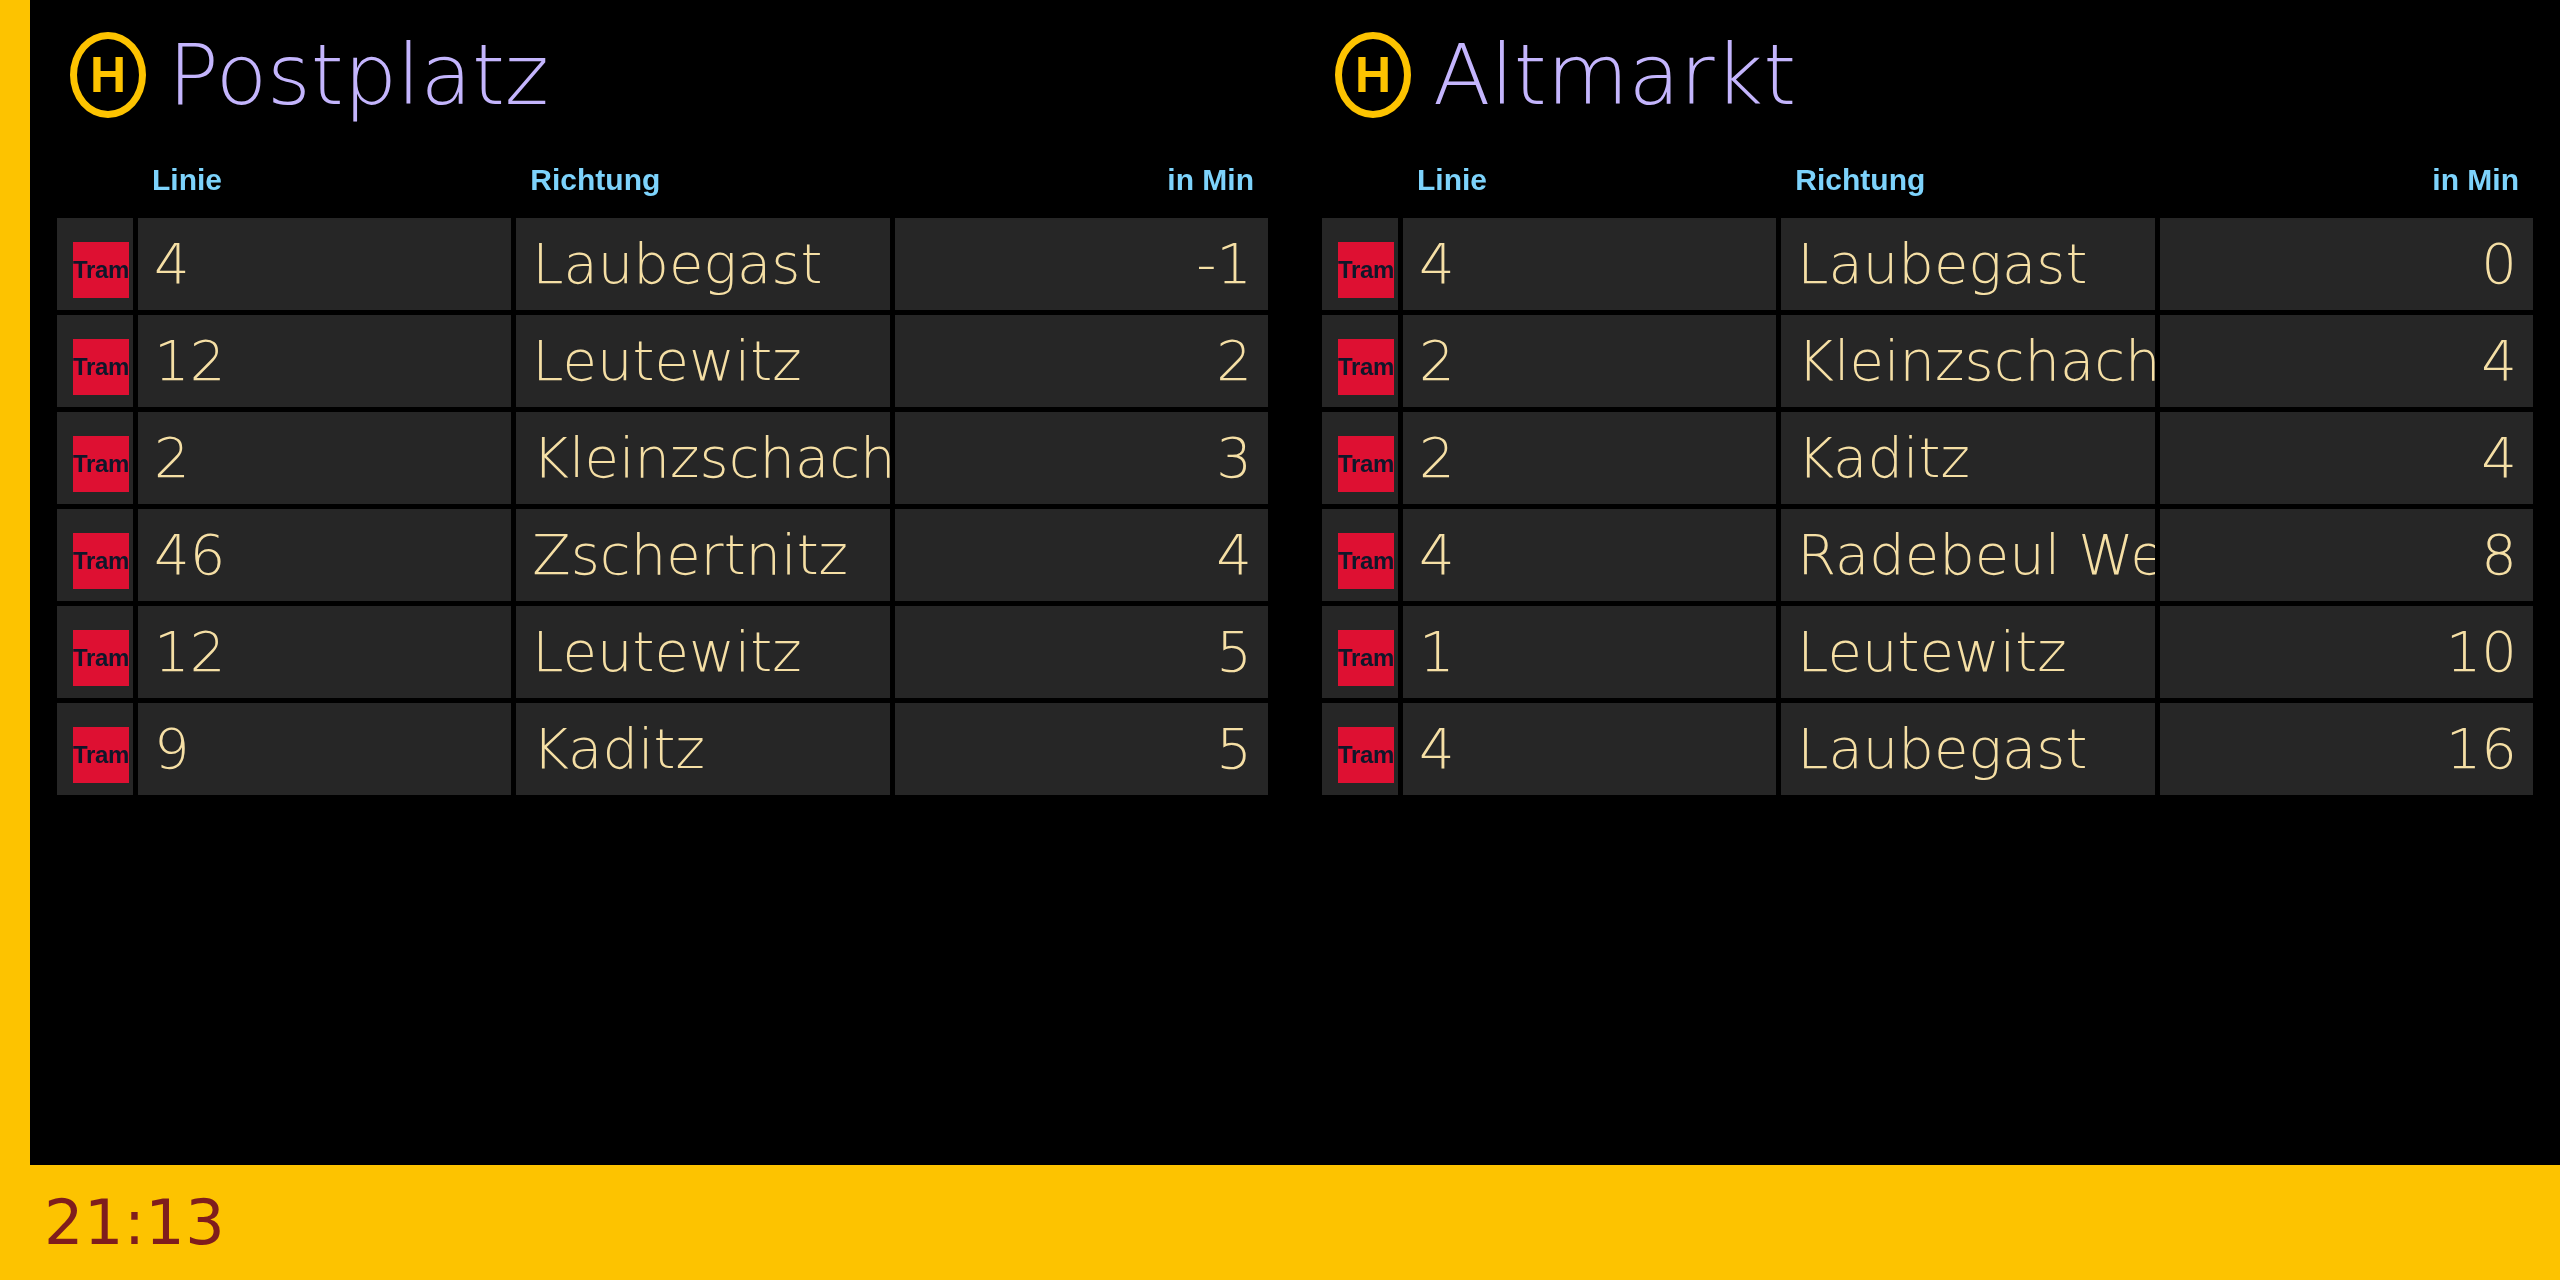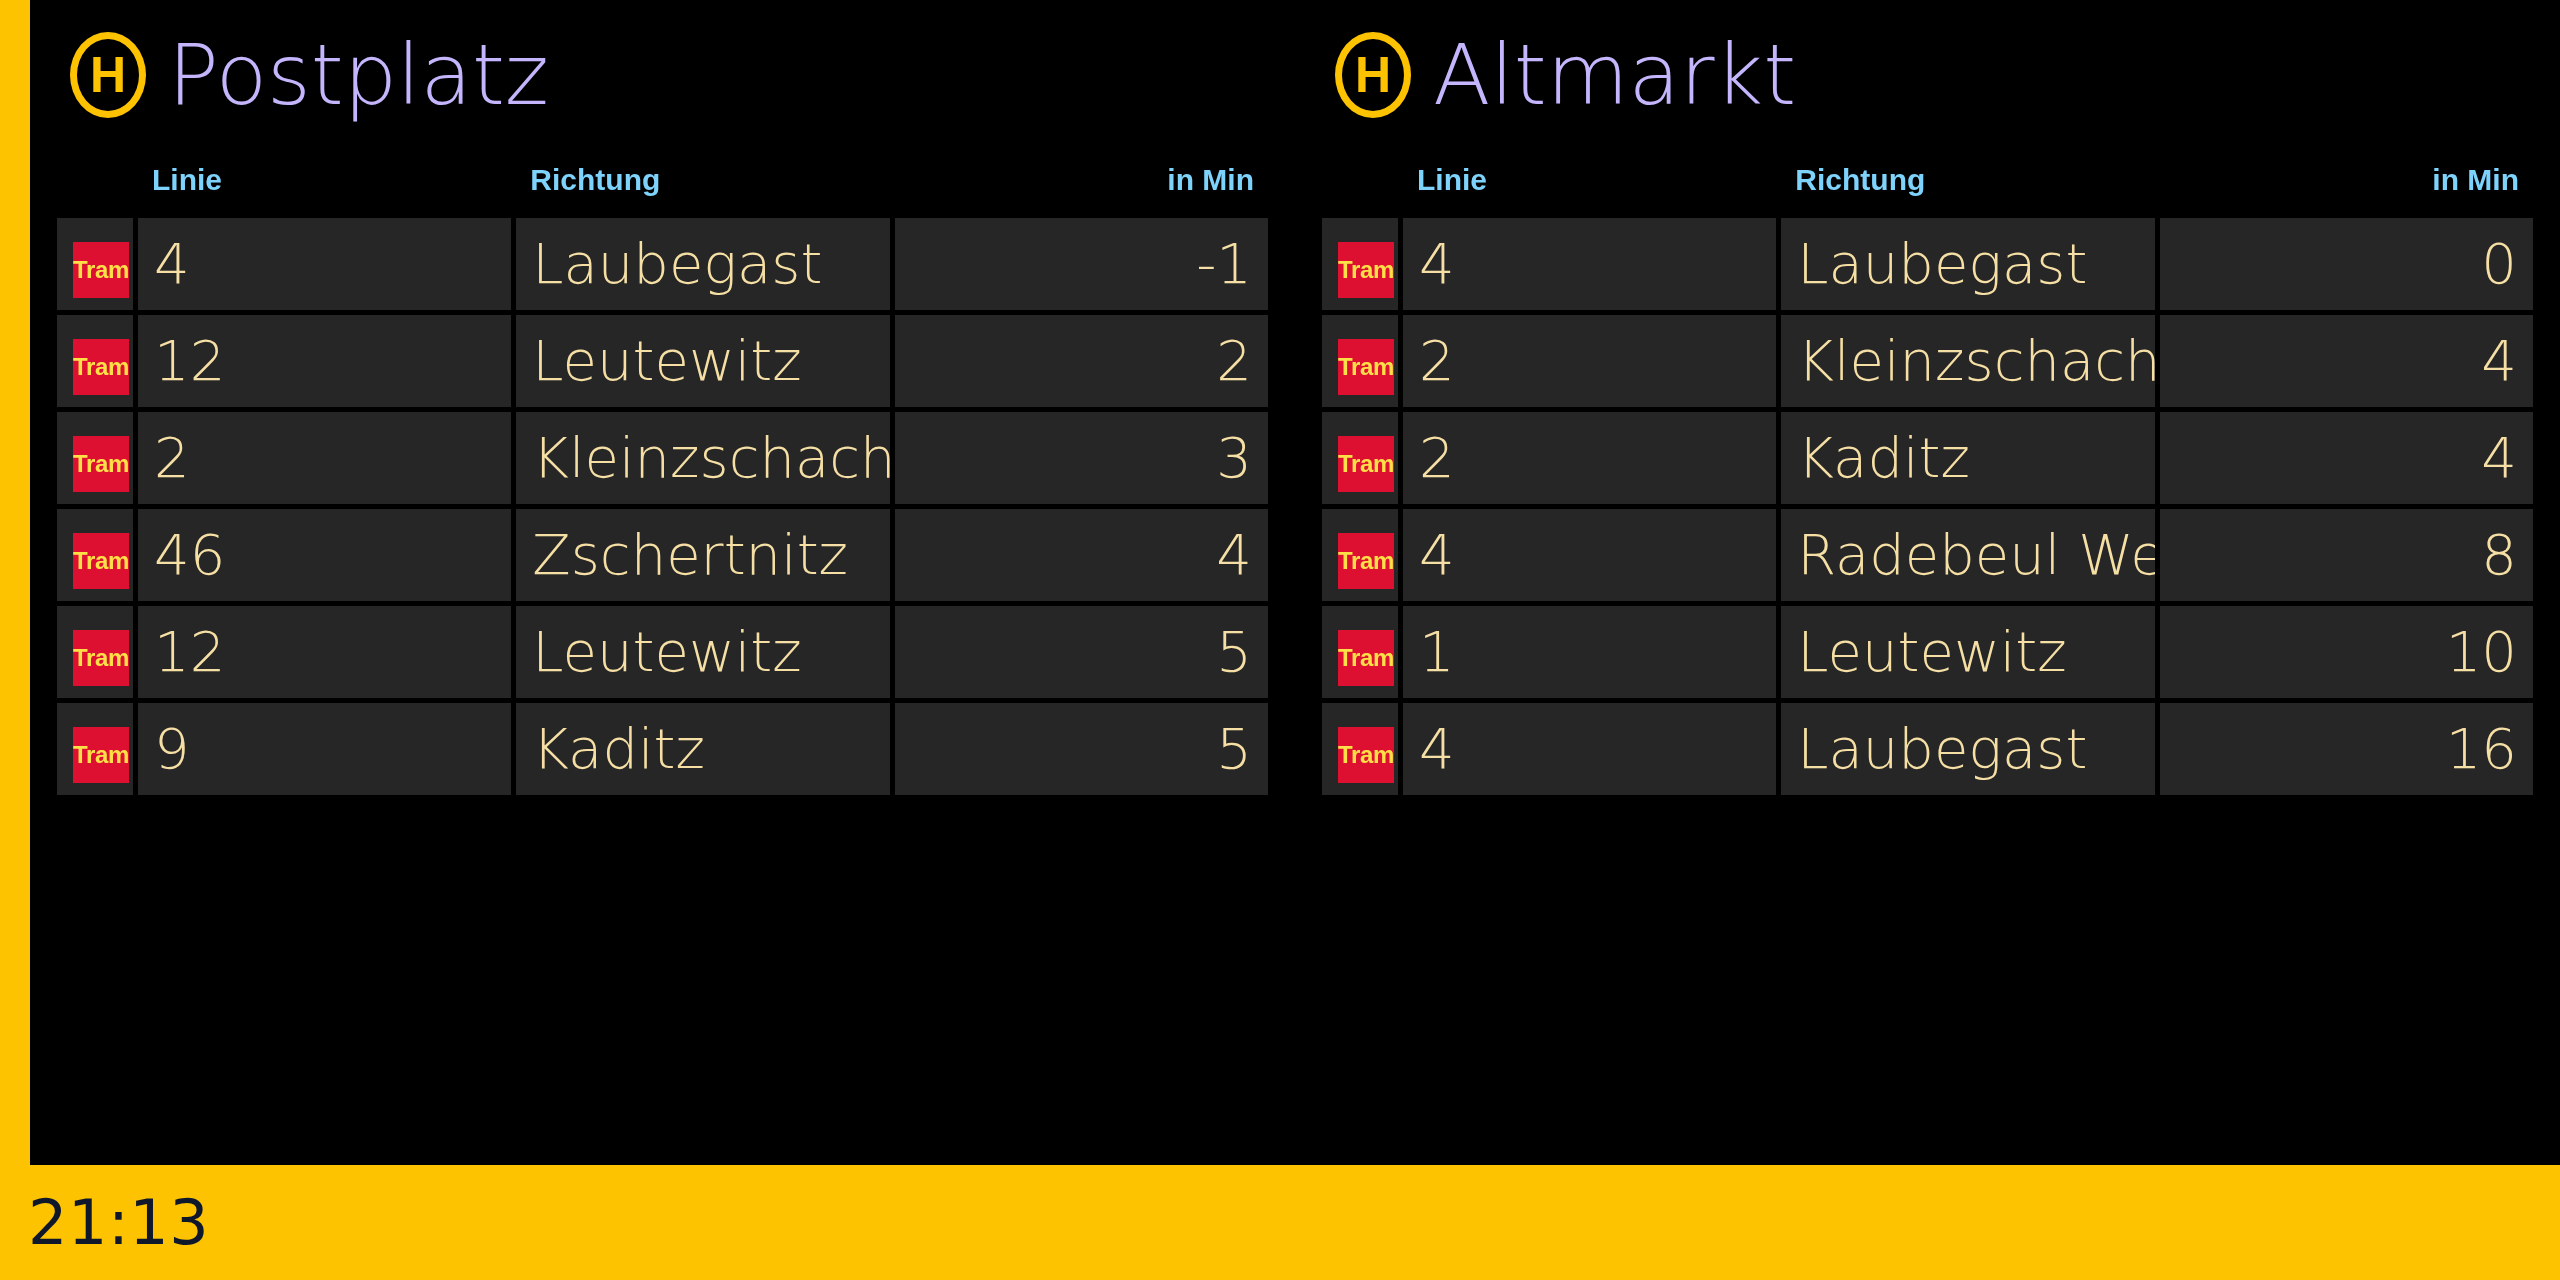--- a/index.html
+++ b/index.html
@@ -25,22 +25,22 @@
   }
 
   
   .footer {
     position:absolute; left:0; bottom:0;
     width:2560px; height:115px;
     background:#FDC300;
     display:flex; align-items:center;
   }
   .clock {
-    margin-left:28px;
-    color:#0f172a;
+    margin-left:44px;
+    color:#7f1d1d;
     font-size:62px;
     font-weight:400;
     letter-spacing:0.5px;
     line-height:1;
     font-family:"DejaVu Sans", sans-serif;
   }
 
   
   .panels {
     position:absolute;
@@ -128,21 +128,21 @@
   td.line-col  { width:120px; }
   td.dir-col   { width:auto; }
   td.min-col   { width:175px; text-align:right; }
 
   .mode-badge {
     display:inline-flex;
     align-items:center;
     justify-content:center;
     width:56px; height:56px;
     background:#DE1032;
-    color:#fde047;
+    color:#0f172a;
     font-size:24px;
     font-weight:700;
     letter-spacing:-0.3px;
     line-height:1;
     font-family:"Liberation Sans", sans-serif;
   }
 </style>
 </head>
 <body>
 

